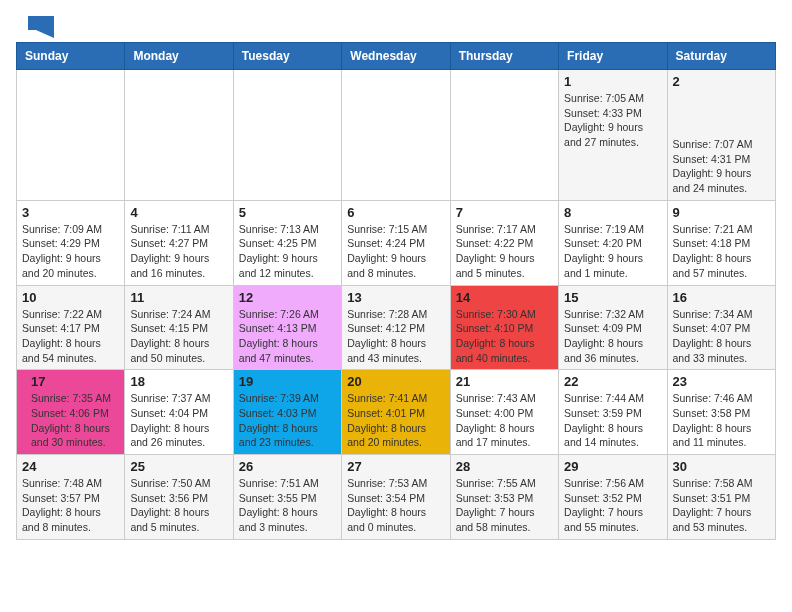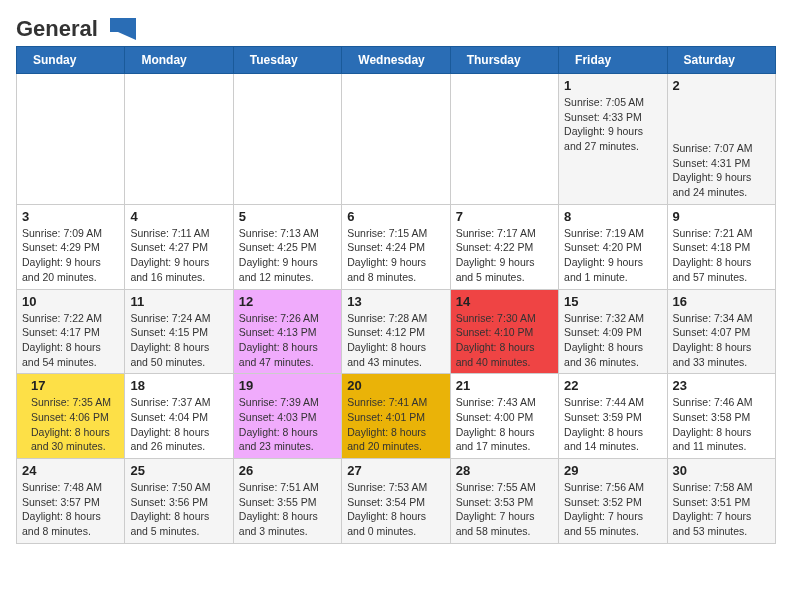--- a/index.html
+++ b/index.html
@@ -35,21 +35,21 @@
       color: #444;
     }
     .calendar {
       width: 100%;
       border-collapse: collapse;
       font-size: 11px;
     }
     .calendar thead th {
       background: #2a6db5;
       color: #fff;
-      padding: 6px 16px;
+      padding: 6px 8px;
       text-align: left;
       font-size: 12px;
       font-weight: bold;
       border: 1px solid #1a5a9a;
     }
     .calendar tbody td {
       border: 1px solid #ccc;
       vertical-align: top;
       padding: 4px 5px;
       width: 108px;
@@ -77,21 +77,20 @@
     .empty-cell {
       background: #fff !important;
     }
   </style>
 </head>
 <body>
 
 <div class="header-area">
   <div class="logo">
     <div style="display:flex;align-items:center;">
-      <span style="font-size:22px;font-weight:bold;color:#333;">General</span>
       <svg width="36" height="22" viewBox="0 0 36 22" style="margin-left:2px;">
         <polygon points="10,0 36,0 36,14 10,14" fill="#2a6db5"></polygon>
         <polygon points="18,14 36,14 36,22" fill="#2a6db5"></polygon>
       </svg>
     </div>
     <span style="font-size:22px;font-weight:bold;color:#2a6db5;margin-top:-4px;"></span>
   </div>
   <div class="title-area">
     <div class="month-title"></div>
     <div class="location"></div>
@@ -212,33 +211,33 @@
 Daylight: 8 hours and 36 minutes.</div>
         </td>
         <td style="background: rgb(245, 245, 245);">
           <span class="day-number">16</span>
           <div class="day-info" style="white-space: pre-line;">Sunrise: 7:34 AM
 Sunset: 4:07 PM
 Daylight: 8 hours and 33 minutes.</div>
         </td>
       </tr>
       <tr>
-        <td style="background: #fde047; padding-left: 14px;">
+        <td style="background: #ec4899; padding-left: 14px;">
           <span class="day-number">17</span>
           <div class="day-info" style="white-space: pre-line;">Sunrise: 7:35 AM
 Sunset: 4:06 PM
 Daylight: 8 hours and 30 minutes.</div>
         </td>
         <td style="background: rgb(255, 255, 255);">
           <span class="day-number">18</span>
           <div class="day-info" style="white-space: pre-line;">Sunrise: 7:37 AM
 Sunset: 4:04 PM
 Daylight: 8 hours and 26 minutes.</div>
         </td>
-        <td style="background: #f0abfc;">
+        <td style="background: #0ea5e9;">
           <span class="day-number">19</span>
           <div class="day-info" style="white-space: pre-line;">Sunrise: 7:39 AM
 Sunset: 4:03 PM
 Daylight: 8 hours and 23 minutes.</div>
         </td>
         <td style="background: #eab308; margin-left: 28px;">
           <span class="day-number">20</span>
           <div class="day-info" style="white-space: pre-line;">Sunrise: 7:41 AM
 Sunset: 4:01 PM
 Daylight: 8 hours and 20 minutes.</div>

